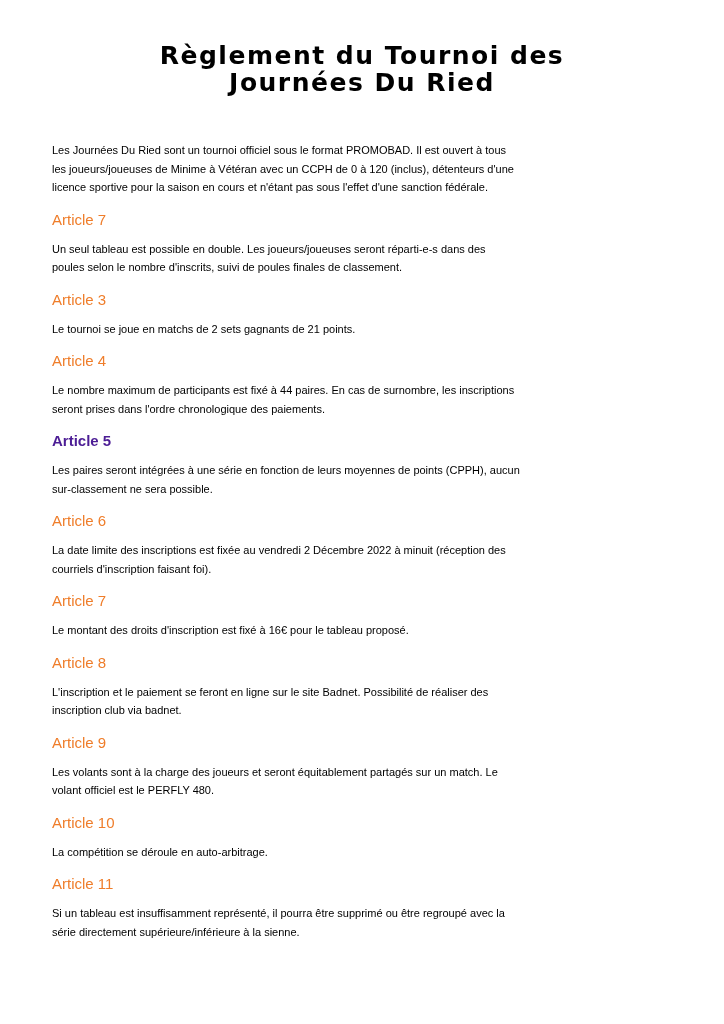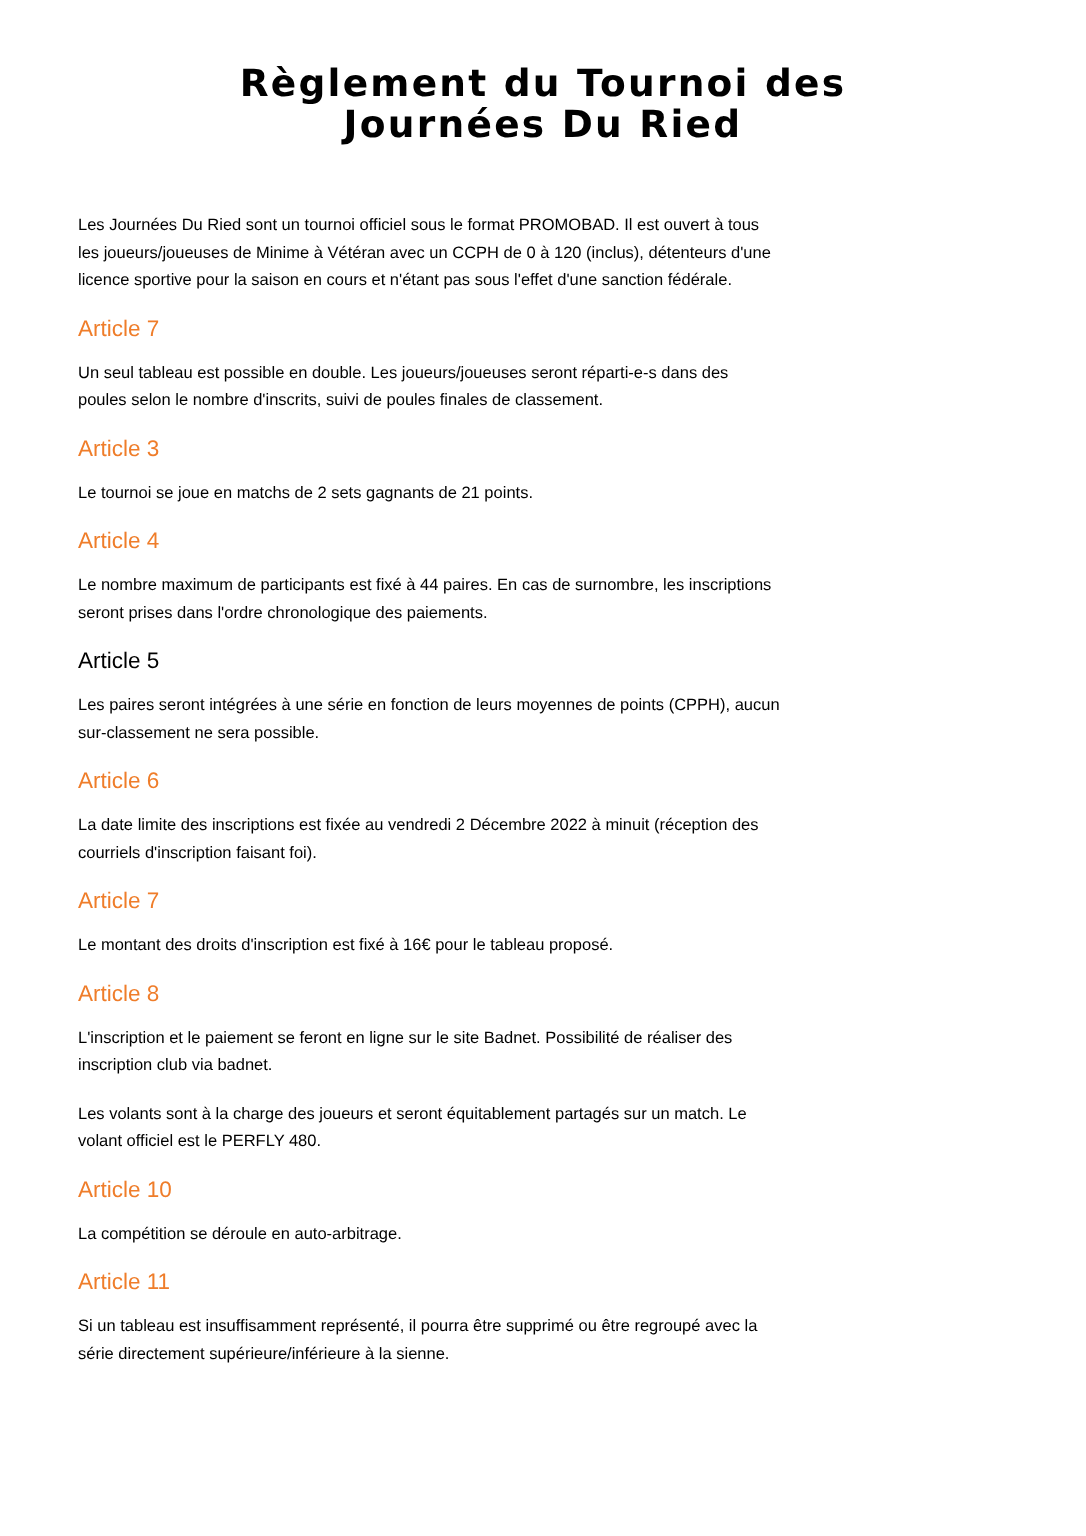--- a/index.html
+++ b/index.html
@@ -68,21 +68,21 @@
       <p class="article-body">Le tournoi se joue en matchs de 2 sets gagnants de 21 points.</p>
     </section>
 
     <section>
       <h2 class="article-heading accent" style="color: rgb(239, 125, 42);">Article 4</h2>
       <p class="article-body">Le nombre maximum de participants est fixé à 44 paires. En cas de surnombre, les inscriptions
 seront prises dans l'ordre chronologique des paiements.</p>
     </section>
 
     <section>
-      <h2 class="article-heading accent" style="color: #000000;">Article 5</h2>
+      <h2 class="article-heading accent" style="color: #4c1d95; font-weight: bold;">Article 5</h2>
       <p class="article-body">Les paires seront intégrées à une série en fonction de leurs moyennes de points (CPPH), aucun
 sur-classement ne sera possible.</p>
     </section>
 
     <section>
       <h2 class="article-heading accent" style="color: rgb(239, 125, 42);">Article 6</h2>
       <p class="article-body">La date limite des inscriptions est fixée au vendredi 2 Décembre 2022 à minuit (réception des
 courriels d'inscription faisant foi).</p>
     </section>
 
@@ -91,20 +91,21 @@
       <p class="article-body">Le montant des droits d'inscription est fixé à 16€ pour le tableau proposé.</p>
     </section>
 
     <section>
       <h2 class="article-heading accent" style="color: rgb(239, 125, 42);">Article 8</h2>
       <p class="article-body">L'inscription et le paiement se feront en ligne sur le site Badnet. Possibilité de réaliser des
 inscription club via badnet.</p>
     </section>
 
     <section>
+      <h2 class="article-heading accent" style="color: rgb(239, 125, 42);">Article 9</h2>
       <p class="article-body">Les volants sont à la charge des joueurs et seront équitablement partagés sur un match. Le
 volant officiel est le PERFLY 480.</p>
     </section>
 
     <section>
       <h2 class="article-heading accent" style="color: rgb(239, 125, 42);">Article 10</h2>
       <p class="article-body">La compétition se déroule en auto-arbitrage.</p>
     </section>
 
     <section>

